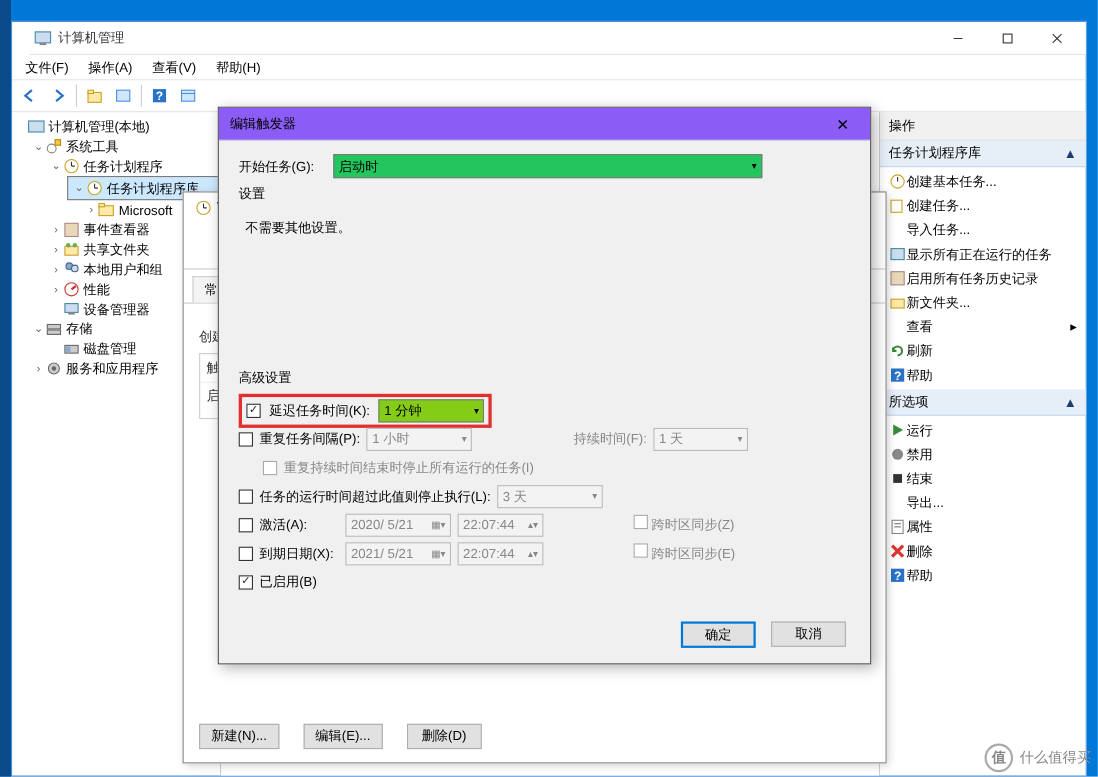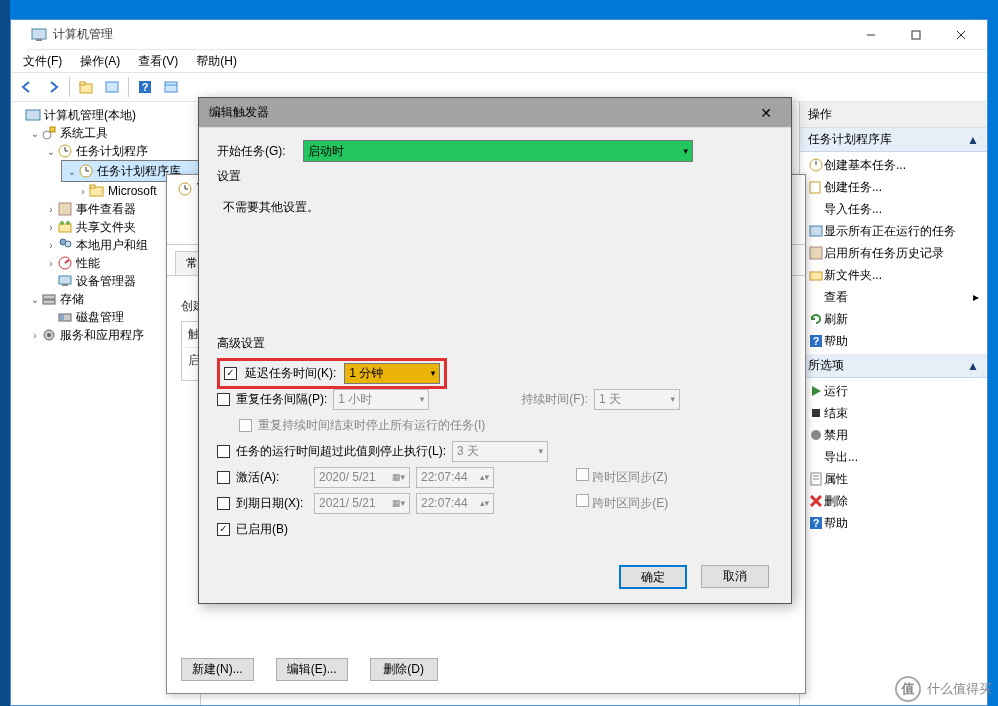--- a/index.html
+++ b/index.html
@@ -45,38 +45,38 @@
 .bgdlg { position:absolute; left:-35px; top:72px; width:640px; height:520px; background:#fff; border:1px solid #888; box-shadow:2px 2px 8px rgba(0,0,0,.2);}
 .bgdlg .tabs { display:flex; padding:6px 8px 0; border-bottom:1px solid #ccc;}
 .bgdlg .tab { padding:3px 10px; border:1px solid #ccc; border-bottom:none; margin-right:2px; background:#f4f4f4;}
 .bgdlg .inner { padding:10px 14px; color:#333;}
 .bgdlg .btnrow { position:absolute; bottom:12px; left:14px; display:flex; gap:22px;}
 .btn { min-width:68px; height:23px; border:1px solid #adadad; background:#e1e1e1; display:inline-flex; align-items:center; justify-content:center; padding:0 10px;}
 .btn.def { border:2px solid #0078d7; height:24px;}
 
 
 .dlg { position:absolute; left:198px; top:97px; width:594px; height:507px; background:#f0f0f0; border:1px solid #555; box-shadow:3px 3px 12px rgba(0,0,0,.3); z-index:50;}
-.dlg-tb { height:30px; background:#a3a3a3; display:flex; align-items:center; padding:0 10px; border-bottom:1px solid #ddd;}
+.dlg-tb { height:30px; background:#8b5cf6; display:flex; align-items:center; padding:0 10px; border-bottom:1px solid #ddd;}
 .dlg-tb .t { flex:1;}
 .dlg-x { width:30px; text-align:center; font-size:14px;}
 .dlg-body { padding:12px 18px 10px; }
 .frow { display:flex; align-items:center; margin-bottom:6px; gap:8px;}
 .flabel { width:78px;}
 .sel { height:22px; border:1px solid #7a7a7a; background:#22c55e; padding:0 4px; flex:1; max-width:390px; display:flex; align-items:center;}
 .sel .ar { margin-left:auto; font-size:9px;}
 .gbox { border:1px solid #ddd; background:#fff; margin:6px 0 0; padding:10px 12px 12px; min-height:120px;}
 
 .adv { margin-top:24px;}
 .adv-hd { margin-bottom:8px;}
 .adv .row { display:flex; align-items:center; height:26px; gap:6px;}
 .chk { width:13px; height:13px; border:1px solid #333; background:#fff; display:inline-flex; align-items:center; justify-content:center; font-size:10px; line-height:1;}
 .chk.on::after{content:"✓"; color:#222;}
 .ro { color:#888;}
 .ro .chk { border-color:#aaa;}
-.inp { height:21px; border:1px solid #7a7a7a; background:#eab308; padding:0 4px; display:inline-flex; align-items:center;}
+.inp { height:21px; border:1px solid #7a7a7a; background:#84cc16; padding:0 4px; display:inline-flex; align-items:center;}
 .inp.dis { background:#f3f3f3; border-color:#bbb; color:#888;}
 .inp .ar { margin-left:auto; font-size:9px; padding-left:6px;}
 
 .redbox { border:3px solid #e03030; padding:2px 4px; display:inline-flex; align-items:center; gap:8px;}
 
 .dlg-btns { position:absolute; bottom:14px; right:22px; display:flex; gap:14px;}
 
 .watermark { position:absolute; right:6px; bottom:4px; display:flex; align-items:center; gap:6px; color:#888; font-size:13px; z-index:200; }
 .watermark .c { width:26px; height:26px; border:2px solid #aaa; border-radius:50%; display:flex; align-items:center; justify-content:center; font-weight:bold; color:#888;}
 
@@ -451,32 +451,32 @@
             <span class="aicon">
               <svg width="16" height="16">
                 <path d="M4 3 L13 8 L4 13 Z" fill="#3a8a3a"></path>
               </svg>
             </span>
             <span>运行</span>
           </div>
         <div class="act-item">
             <span class="aicon">
               <svg width="16" height="16">
+                <circle cx="8" cy="8" r="5" fill="#888"></circle>
+              </svg>
+            </span>
+            <span>禁用</span>
+          </div>
+        <div class="act-item">
+            <span class="aicon">
+              <svg width="16" height="16">
                 <rect x="4" y="4" width="8" height="8" fill="#333"></rect>
               </svg>
             </span>
             <span>结束</span>
-          </div>
-        <div class="act-item">
-            <span class="aicon">
-              <svg width="16" height="16">
-                <circle cx="8" cy="8" r="5" fill="#888"></circle>
-              </svg>
-            </span>
-            <span>禁用</span>
           </div>
         <div class="act-item">
             <span class="aicon"></span>
             <span>导出...</span>
           </div>
         <div class="act-item">
             <span class="aicon">
               <svg width="16" height="16">
                 <rect x="3" y="2" width="10" height="12" fill="#fff" stroke="#888"></rect>
                 <line x1="5" y1="5" x2="11" y2="5" stroke="#888"></line>

